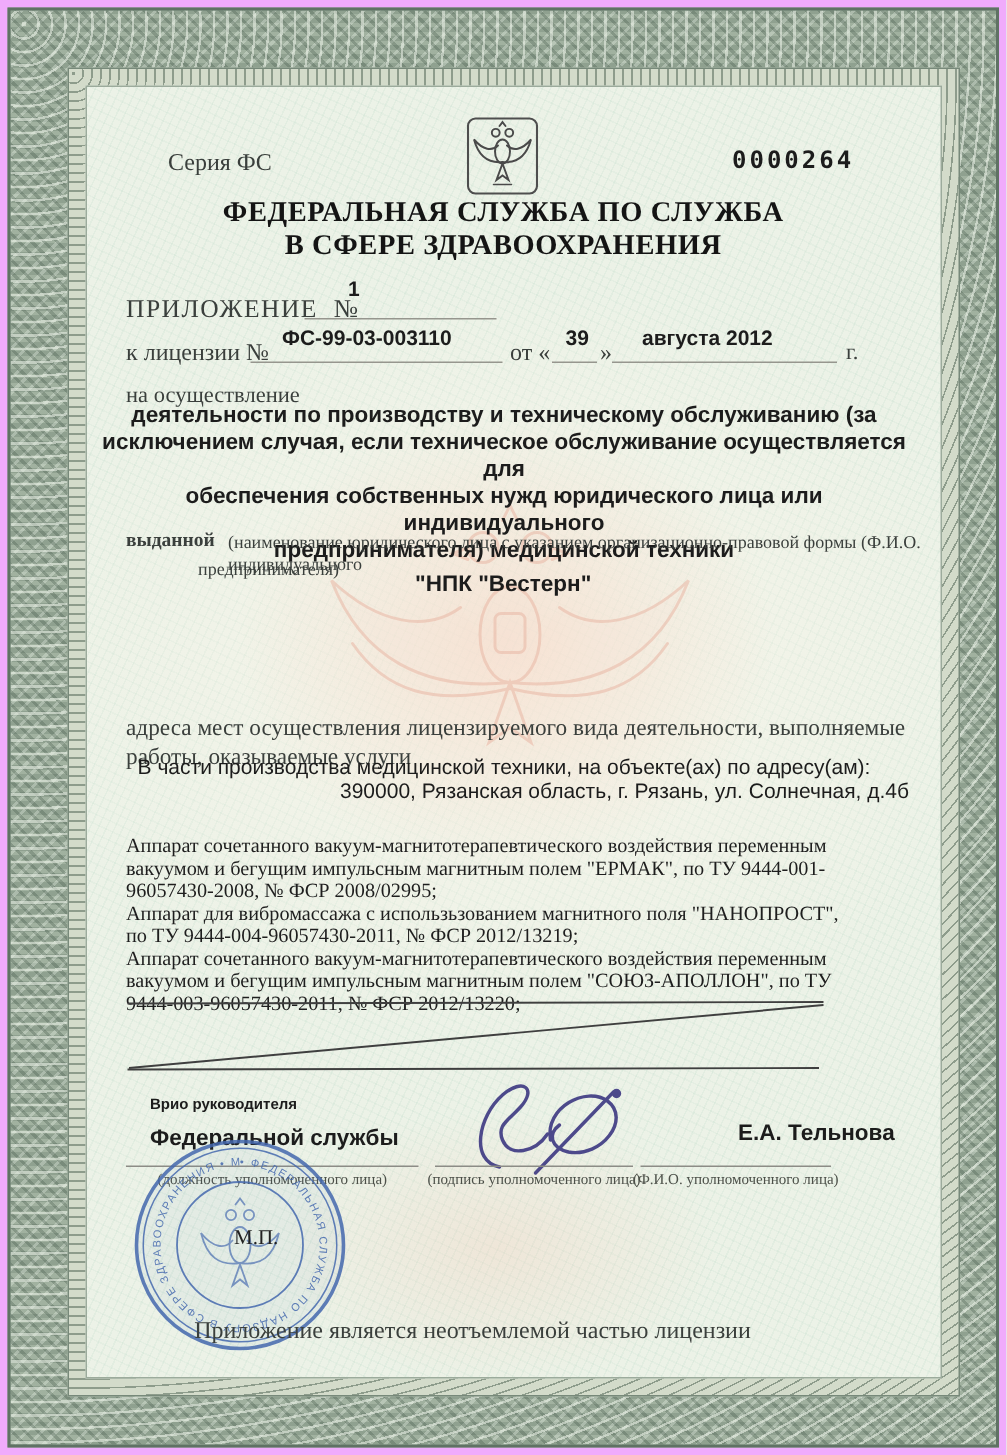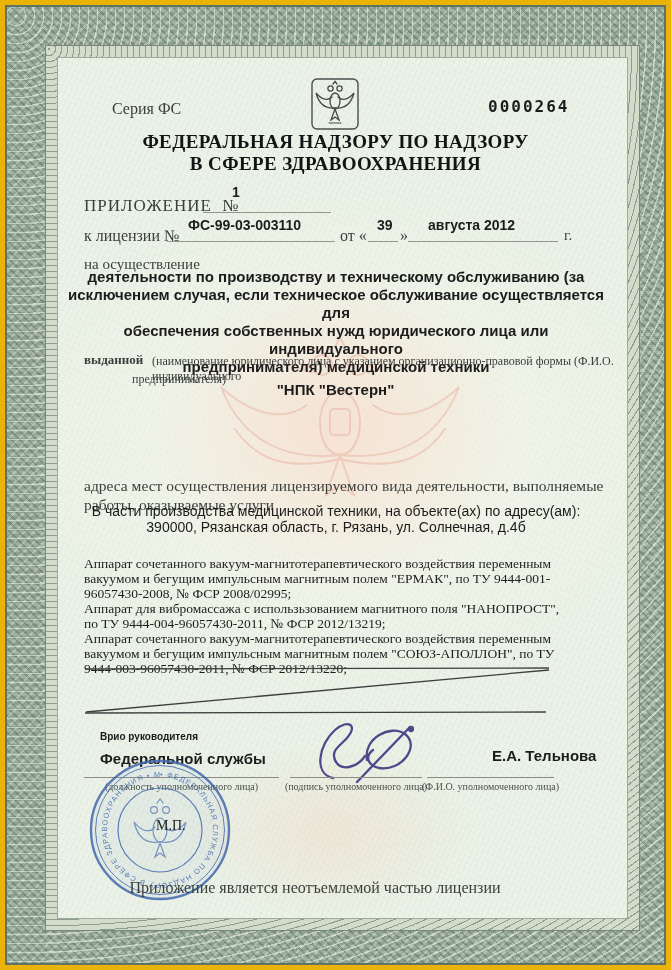--- a/index.html
+++ b/index.html
@@ -1,17 +1,17 @@
 <!DOCTYPE html>
 <html><head>
 <meta charset="utf-8">
 <style>
   html,body{margin:0;padding:0;}
   body{width:671px;height:970px;overflow:hidden;background:#e8ebe2;}
-  .page{position:relative;width:671px;height:970px;background:#eab308;}
+  .page{position:relative;width:671px;height:970px;background:#f0abfc;}
   .abs{position:absolute;}
   .serif{font-family:"Liberation Serif",serif;}
   .sans{font-family:"Liberation Sans",sans-serif;}
   .b{font-weight:bold;}
   .ink{color:#1c1c1c;}
   .gray-ink{color:#3a3f3c;}
 
   
   .frame-outer{
     position:absolute;inset:5px;
@@ -85,21 +85,21 @@
       <circle cx="19.5" cy="10.5" r="2.6"></circle>
       <circle cx="28.5" cy="10.5" r="2.6"></circle>
       <path d="M22 6 L 24 3.4 L 26 6"></path>
       <path d="M24 31 L 20 42 L 24 39 L 28 42 Z"></path>
       <path d="M18 45 L 30 45" stroke-width="1"></path>
     </g>
   </svg>
 
   <div class="abs ink b" style="left:488px;top:97px;font-family:'DejaVu Sans Mono',monospace;font-size:16px;letter-spacing:2px;">0000264</div>
 
-  <div class="abs serif b title">ФЕДЕРАЛЬНАЯ НАДЗОРУ ПО НАДЗОРУ</div>
+  <div class="abs serif b title">ФЕДЕРАЛЬНАЯ СЛУЖБА ПО СЛУЖБА</div>
   <div class="abs serif b title" style="top:153px;">В СФЕРЕ ЗДРАВООХРАНЕНИЯ</div>
 
   <div class="abs sans b ink" style="left:232px;top:184px;font-size:14px;">1</div>
   <div class="abs serif gray-ink" style="left:84px;top:196px;font-size:17px;letter-spacing:1px;white-space:pre;">ПРИЛОЖЕНИЕ  №</div>
   <div class="abs underline" style="left:203px;top:211px;width:128px;"></div>
 
   <div class="abs serif gray-ink" style="left:84px;top:227px;font-size:16px;">к лицензии №</div>
   <div class="abs sans b ink" style="left:188px;top:217px;font-size:14px;">ФС-99-03-003110</div>
   <div class="abs underline" style="left:167px;top:240px;width:168px;"></div>
 
@@ -120,21 +120,21 @@
   </div>
 
   <div class="abs serif b gray-ink" style="left:84px;top:352px;font-size:13px;">выданной</div>
   <div class="abs serif gray-ink" style="left:152px;top:354px;font-size:12px;">(наименование юридического лица с указанием организационно-правовой формы (Ф.И.О. индивидуального</div>
   <div class="abs serif gray-ink" style="left:84px;top:372px;font-size:12px;margin-left:48px;">предпринимателя)</div>
   <div class="abs sans b ink" style="left:0;right:0;top:381px;text-align:center;font-size:15px;">"НПК "Вестерн"</div>
 
   <div class="abs serif gray-ink" style="left:84px;top:477px;font-size:15.5px;">адреса мест осуществления лицензируемого вида деятельности, выполняемые</div>
   <div class="abs serif gray-ink" style="left:84px;top:496px;font-size:15.5px;">работы, оказываемые услуги</div>
   <div class="abs sans ink" style="left:66px;top:503px;width:540px;text-align:center;font-size:14px;">В части производства медицинской техники, на объекте(ах) по адресу(ам):</div>
-  <div class="abs sans ink" style="left:66px;top:519px;width:540px;text-align:center;font-size:14px;">390000, Рязанская область, г. Рязань, ул. Солнечная, д.4б</div>
+  <div class="abs sans ink" style="left:66px;top:519px;width:540px;text-align:right;font-size:14px;">390000, Рязанская область, г. Рязань, ул. Солнечная, д.4б</div>
 
   <div class="abs sans eq" style="left:84px;top:556px;width:478px;font-family:Liberation Serif, serif;">
     <div>Аппарат сочетанного вакуум-магнитотерапевтического воздействия переменным вакуумом и бегущим импульсным магнитным полем "ЕРМАК", по ТУ 9444-001-96057430-2008, № ФСР 2008/02995;</div>
     <div>Аппарат для вибромассажа с использьзованием магнитного поля "НАНОПРОСТ", по ТУ 9444-004-96057430-2011, № ФСР 2012/13219;</div>
     <div>Аппарат сочетанного вакуум-магнитотерапевтического воздействия переменным вакуумом и бегущим импульсным магнитным полем "СОЮЗ-АПОЛЛОН", по ТУ 9444-003-96057430-2011, № ФСР 2012/13220;</div>
   </div>
 
   <svg class="abs" style="left:0;top:0;" width="671" height="970" viewBox="0 0 671 970">
     <g stroke="#3f3f3f" stroke-width="1.3" fill="none">
       <line x1="85" y1="669" x2="549" y2="668"></line>

